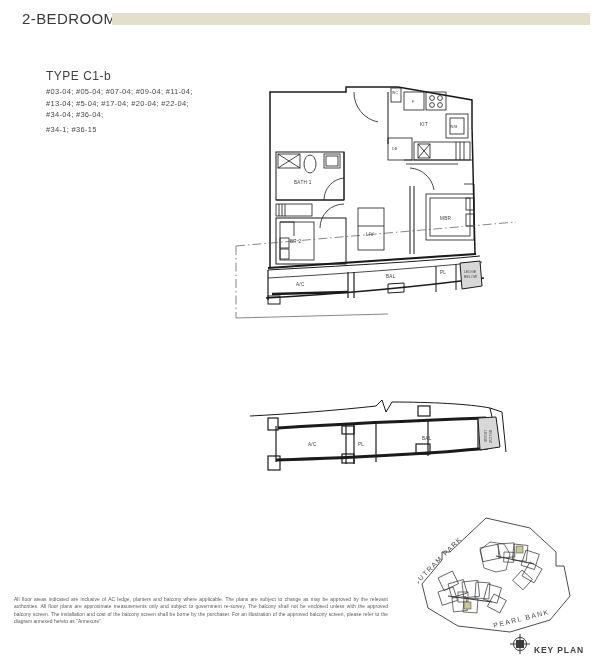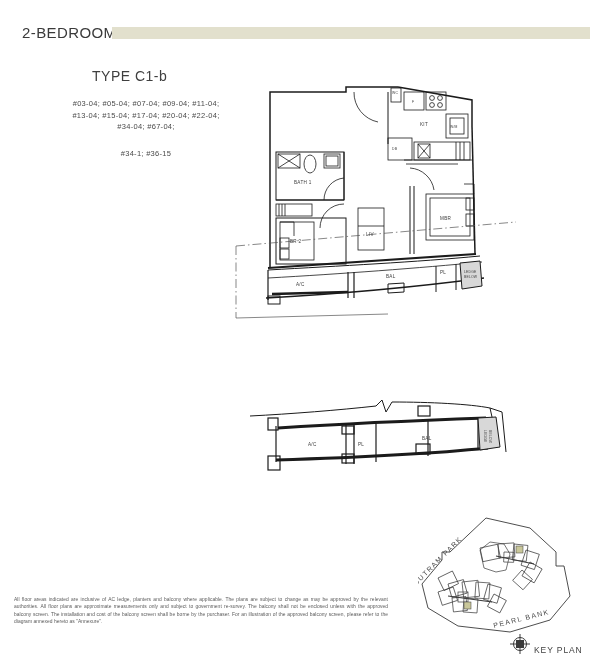--- a/index.html
+++ b/index.html
@@ -14,21 +14,21 @@
     position: relative;
     font-family: "Liberation Sans", sans-serif;
     color: #4a4a4a;
     overflow: hidden;
   }
 
   
   #header-bar {
     position: absolute;
     left: 0; top: 0;
-    width: 608px; height: 40px; margin-top: 14px;
+    width: 608px; height: 40px;
   }
   #page-title {
     position: absolute;
     left: 22px; top: 10px;
     font-size: 15px;
     letter-spacing: 0.4px;
     color: #3a3a3a;
     font-weight: 400;
     white-space: nowrap;
   }
@@ -39,30 +39,28 @@
     background: #e2e0cd;
   }
 
   
   #info-block {
     position: absolute;
     left: 46px; top: 70px;
     width: 200px;
   }
   .info-type {
-    font-size: 14px;
+    font-size: 12px;
     letter-spacing: 0.5px;
     color: #3f3f3f;
     line-height: 13px;
     white-space: nowrap;
-    margin-left: 46px;
   }
   .unit-group {
-    margin-top: 15px;
-    text-align: center;
+    margin-top: 3px;
   }
   .unit-line {
     font-size: 7.5px;
     letter-spacing: 0.3px;
     color: #4a4a4a;
     line-height: 11.5px;
     white-space: nowrap;
   }
 
   
@@ -91,20 +89,21 @@
     fill: #4a4a4a;
     letter-spacing: 1.4px;
   }
   #keyplan-caption {
     position: absolute;
     left: 534px; top: 645px;
     font-size: 8.5px;
     letter-spacing: 0.9px;
     color: #3f3f3f;
     white-space: nowrap;
+    font-weight: bold;
   }
 
   
   #disclaimer {
     position: absolute;
     left: 14px; top: 596px;
     width: 374px;
     font-size: 4.9px;
     line-height: 7.4px;
     color: #5a5a5a;
@@ -118,22 +117,22 @@
 <div id="header-bar">
   <div id="page-title">2-BEDROOM</div>
   <div id="header-rule"></div>
 </div>
 
 <div id="info-block">
   <div class="info-type">TYPE C1-b</div>
 
   <div class="unit-group">
     <div class="unit-line">#03-04;  #05-04;  #07-04;  #09-04;  #11-04;</div>
-    <div class="unit-line">#13-04;  #15-04;  #17-04;  #20-04;  #22-04;</div>
-    <div class="unit-line">#34-04;  #67-04;</div>
+    <div class="unit-line">#13-04;  #5-04;  #17-04;  #20-04;  #22-04;</div>
+    <div class="unit-line">#34-04;  #36-04;</div>
   </div>
 
   <div class="unit-group">
     <div class="unit-line">#34-1;  #36-15</div>
   </div>
 </div>
 
 <svg id="main-plan" class="plan-svg" width="290" height="250" viewBox="0 0 290 250">
 
   <g fill="none" stroke="#1b1b1b" stroke-width="1.5">

